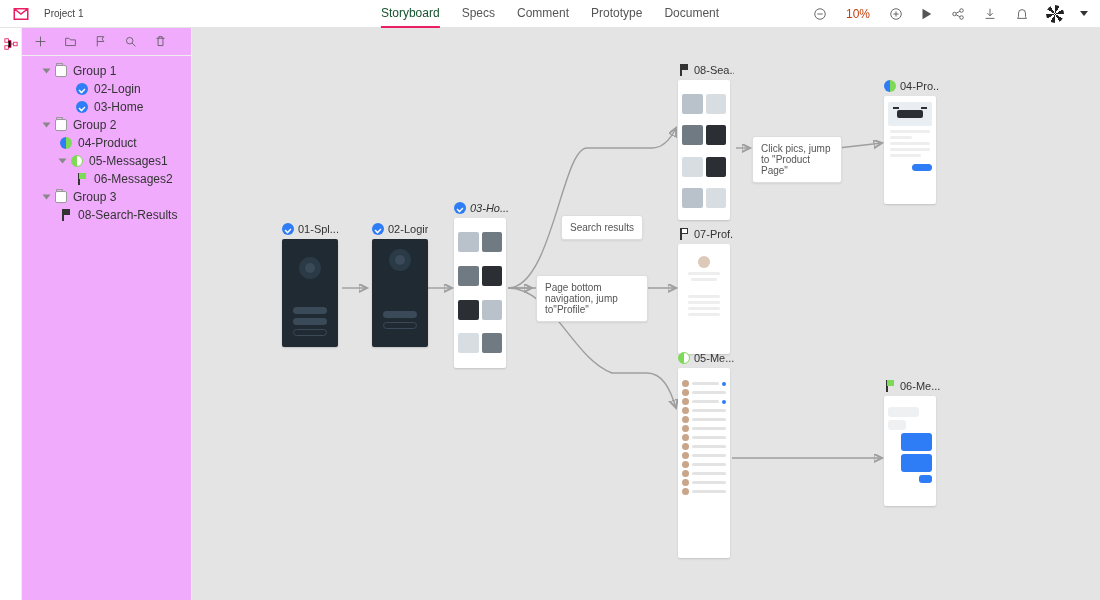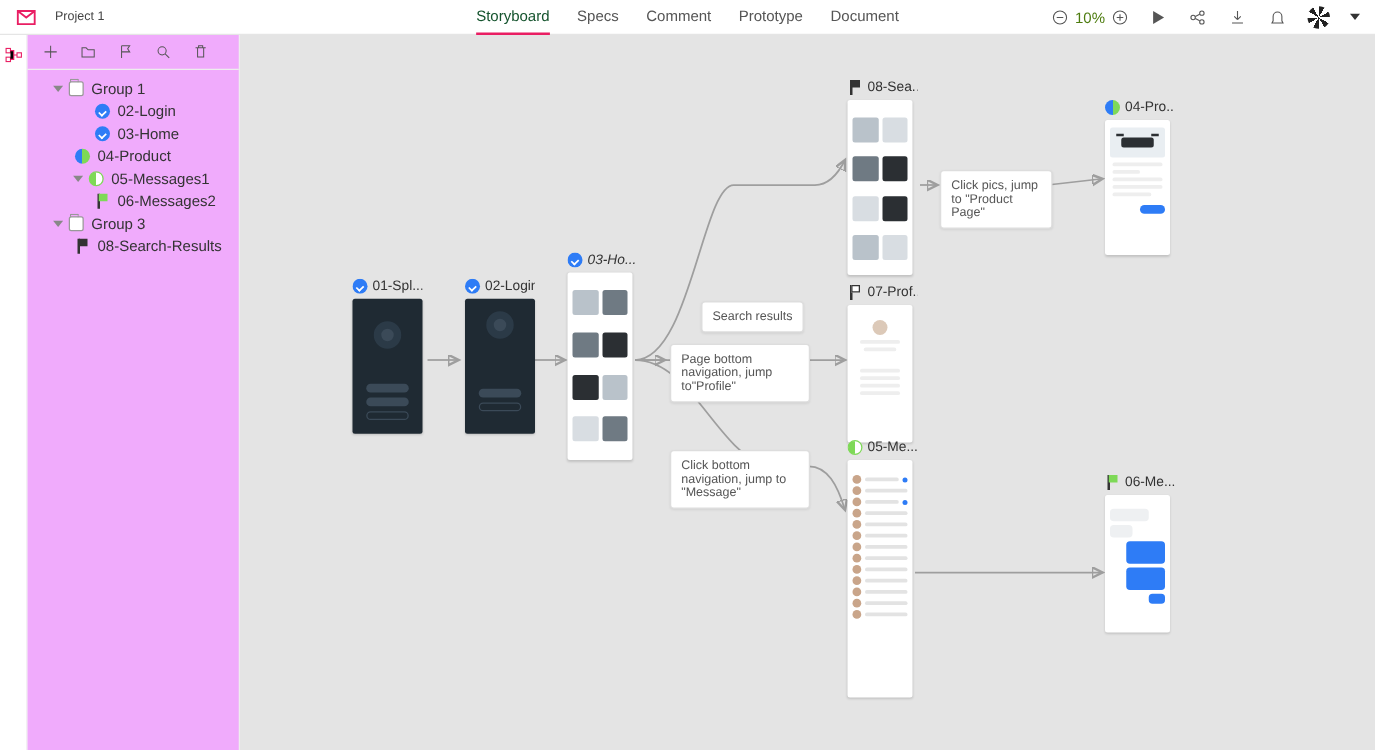--- a/index.html
+++ b/index.html
@@ -6,21 +6,21 @@
 body { font-family: -apple-system, "Segoe UI", Arial, sans-serif; font-size: 12px; color: #333; background: #fff; width: 1100px; height: 600px; overflow: hidden; }
 
 
 .topbar { display: flex; align-items: center; height: 28px; border-bottom: 1px solid #e5e5e5; padding: 0 12px; gap: 14px; }
 .logo { width: 18px; height: 18px; color: #e91e63; flex-shrink: 0; }
 .proj-name { font-size: 10px; color: #444; }
 .tabs { display: flex; gap: 22px; position: absolute; left: 50%; transform: translateX(-50%); }
 .tab { font-size: 12px; color: #555; cursor: pointer; padding: 6px 0; }
 .tab.active { color: #14532d; border-bottom: 2px solid #e91e63; }
 .topbar .spacer { flex: 1; }
-.zoomgrp { display: flex; align-items: center; gap: 4px; color: #4d7c0f; }
+.zoomgrp { display: flex; align-items: center; gap: 18px; color: #c2410c; }
 .ico-btn { width: 16px; height: 16px; color: #555; cursor: pointer; display: inline-flex; align-items: center; justify-content: center; }
 .top-right { display: flex; align-items: center; gap: 16px; }
 .avatar { width: 18px; height: 18px; border-radius: 50%; background:
   repeating-conic-gradient(#222 0 30deg, #fff 30deg 60deg); }
 .caret { width: 0; height: 0; border-left: 4px solid transparent; border-right: 4px solid transparent; border-top: 5px solid #333; }
 
 
 .shell { display: flex; height: calc(100% - 28px); }
 .rail { width: 22px; border-right: 1px solid #eee; display: flex; flex-direction: column; align-items: center; padding-top: 8px; gap: 10px; }
 .rail .ico-btn { color: #e91e63; }
@@ -197,20 +197,25 @@
         </div>
       <div class="tree-row indent3">
           <span class="badge check"></span>
           <span>02-Login</span>
         </div>
       <div class="tree-row indent3">
           <span class="badge check"></span>
           <span>03-Home</span>
         </div>
 
+      <div class="tree-row indent1">
+          <span class="tw"></span>
+          <span class="badge folder"></span>
+          <span>Group 2</span>
+        </div>
       <div class="tree-row indent2">
           <span class="badge half"></span>
           <span>04-Product</span>
         </div>
       <div class="tree-row indent2">
           <span class="tw"></span>
           <span class="badge half2"></span>
           <span>05-Messages1</span>
         </div>
       <div class="tree-row indent3">
@@ -414,18 +419,17 @@
         </div>
       <div class="thumb chat-thumb" style="width:52px;height:110px;">
         <div class="bubble rx"></div>
           <div class="bubble rx" style="width:40%"></div>
         <div class="bubble tx"></div>
           <div class="bubble tx"></div>
         <div class="bubble tx" style="height:8px;width:30%"></div>
       </div>
     </div>
 
-    <div class="note" style="left:369px; top:187px;margin-top:26px;">Search results</div>
+    <div class="note" style="left:369px; top:187px;">Search results</div>
     <div class="note" style="left:344px; top:247px; width:112px;">Page bottom navigation,  jump to"Profile"</div>
-    <div class="note" style="left:344px; top:332px; width:112px;">Click bottom navigation, jump to "Message"</div>
     <div class="note" style="left:560px; top:108px; width:90px;">Click pics, jump to "Product Page"</div>
   </div>
 </div>
 
 </body></html>

